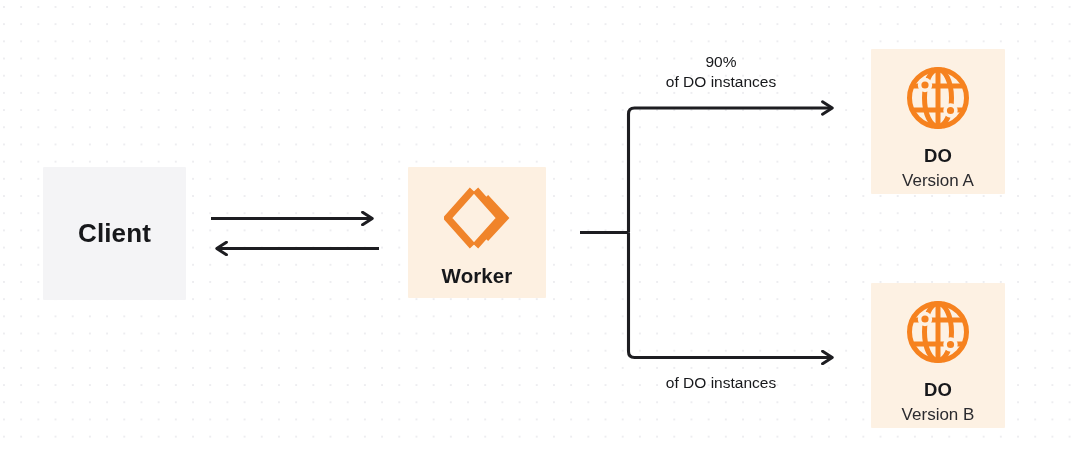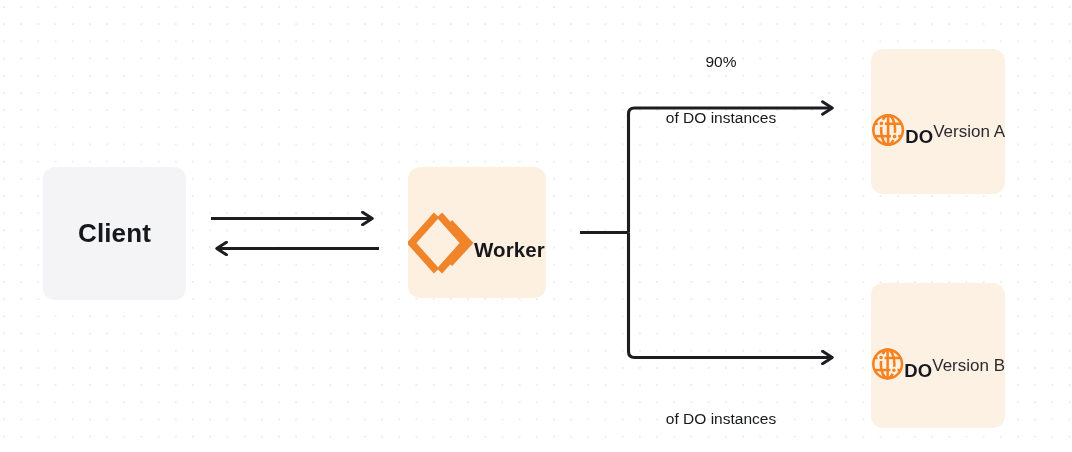--- a/index.html
+++ b/index.html
@@ -21,23 +21,23 @@
     background-image: radial-gradient(circle at 1px 1px, #ededf0 1.25px, transparent 1.4px);
     background-size: 17.2px 17.2px;
     background-position: 3px 6px;
     overflow: hidden;
   }
 
   
   .node {
     position: absolute;
     box-sizing: border-box;
-    border-radius: 12px;
+    border-radius: 1px;
     display: flex;
-    flex-direction: row;
+    flex-direction: column;
     align-items: center;
     justify-content: center;
   }
   .node-label {
     font-weight: bold;
     color: #17181b;
     letter-spacing: 0.1px;
     white-space: nowrap;
   }
   .node-sublabel {
@@ -121,21 +121,20 @@
     line-height: 1.32;
     white-space: nowrap;
   }
   .edge-label .pct {
     font-size: 15.5px;
     display: block;
   }
   .edge-label .desc {
     font-size: 15.5px;
     display: block;
-    margin-top: 36px;
   }
   #label-top {
     left: 605px;
     top: 52px;
     width: 232px;
   }
   #label-bottom {
     left: 605px;
     top: 373px;
     width: 232px;

